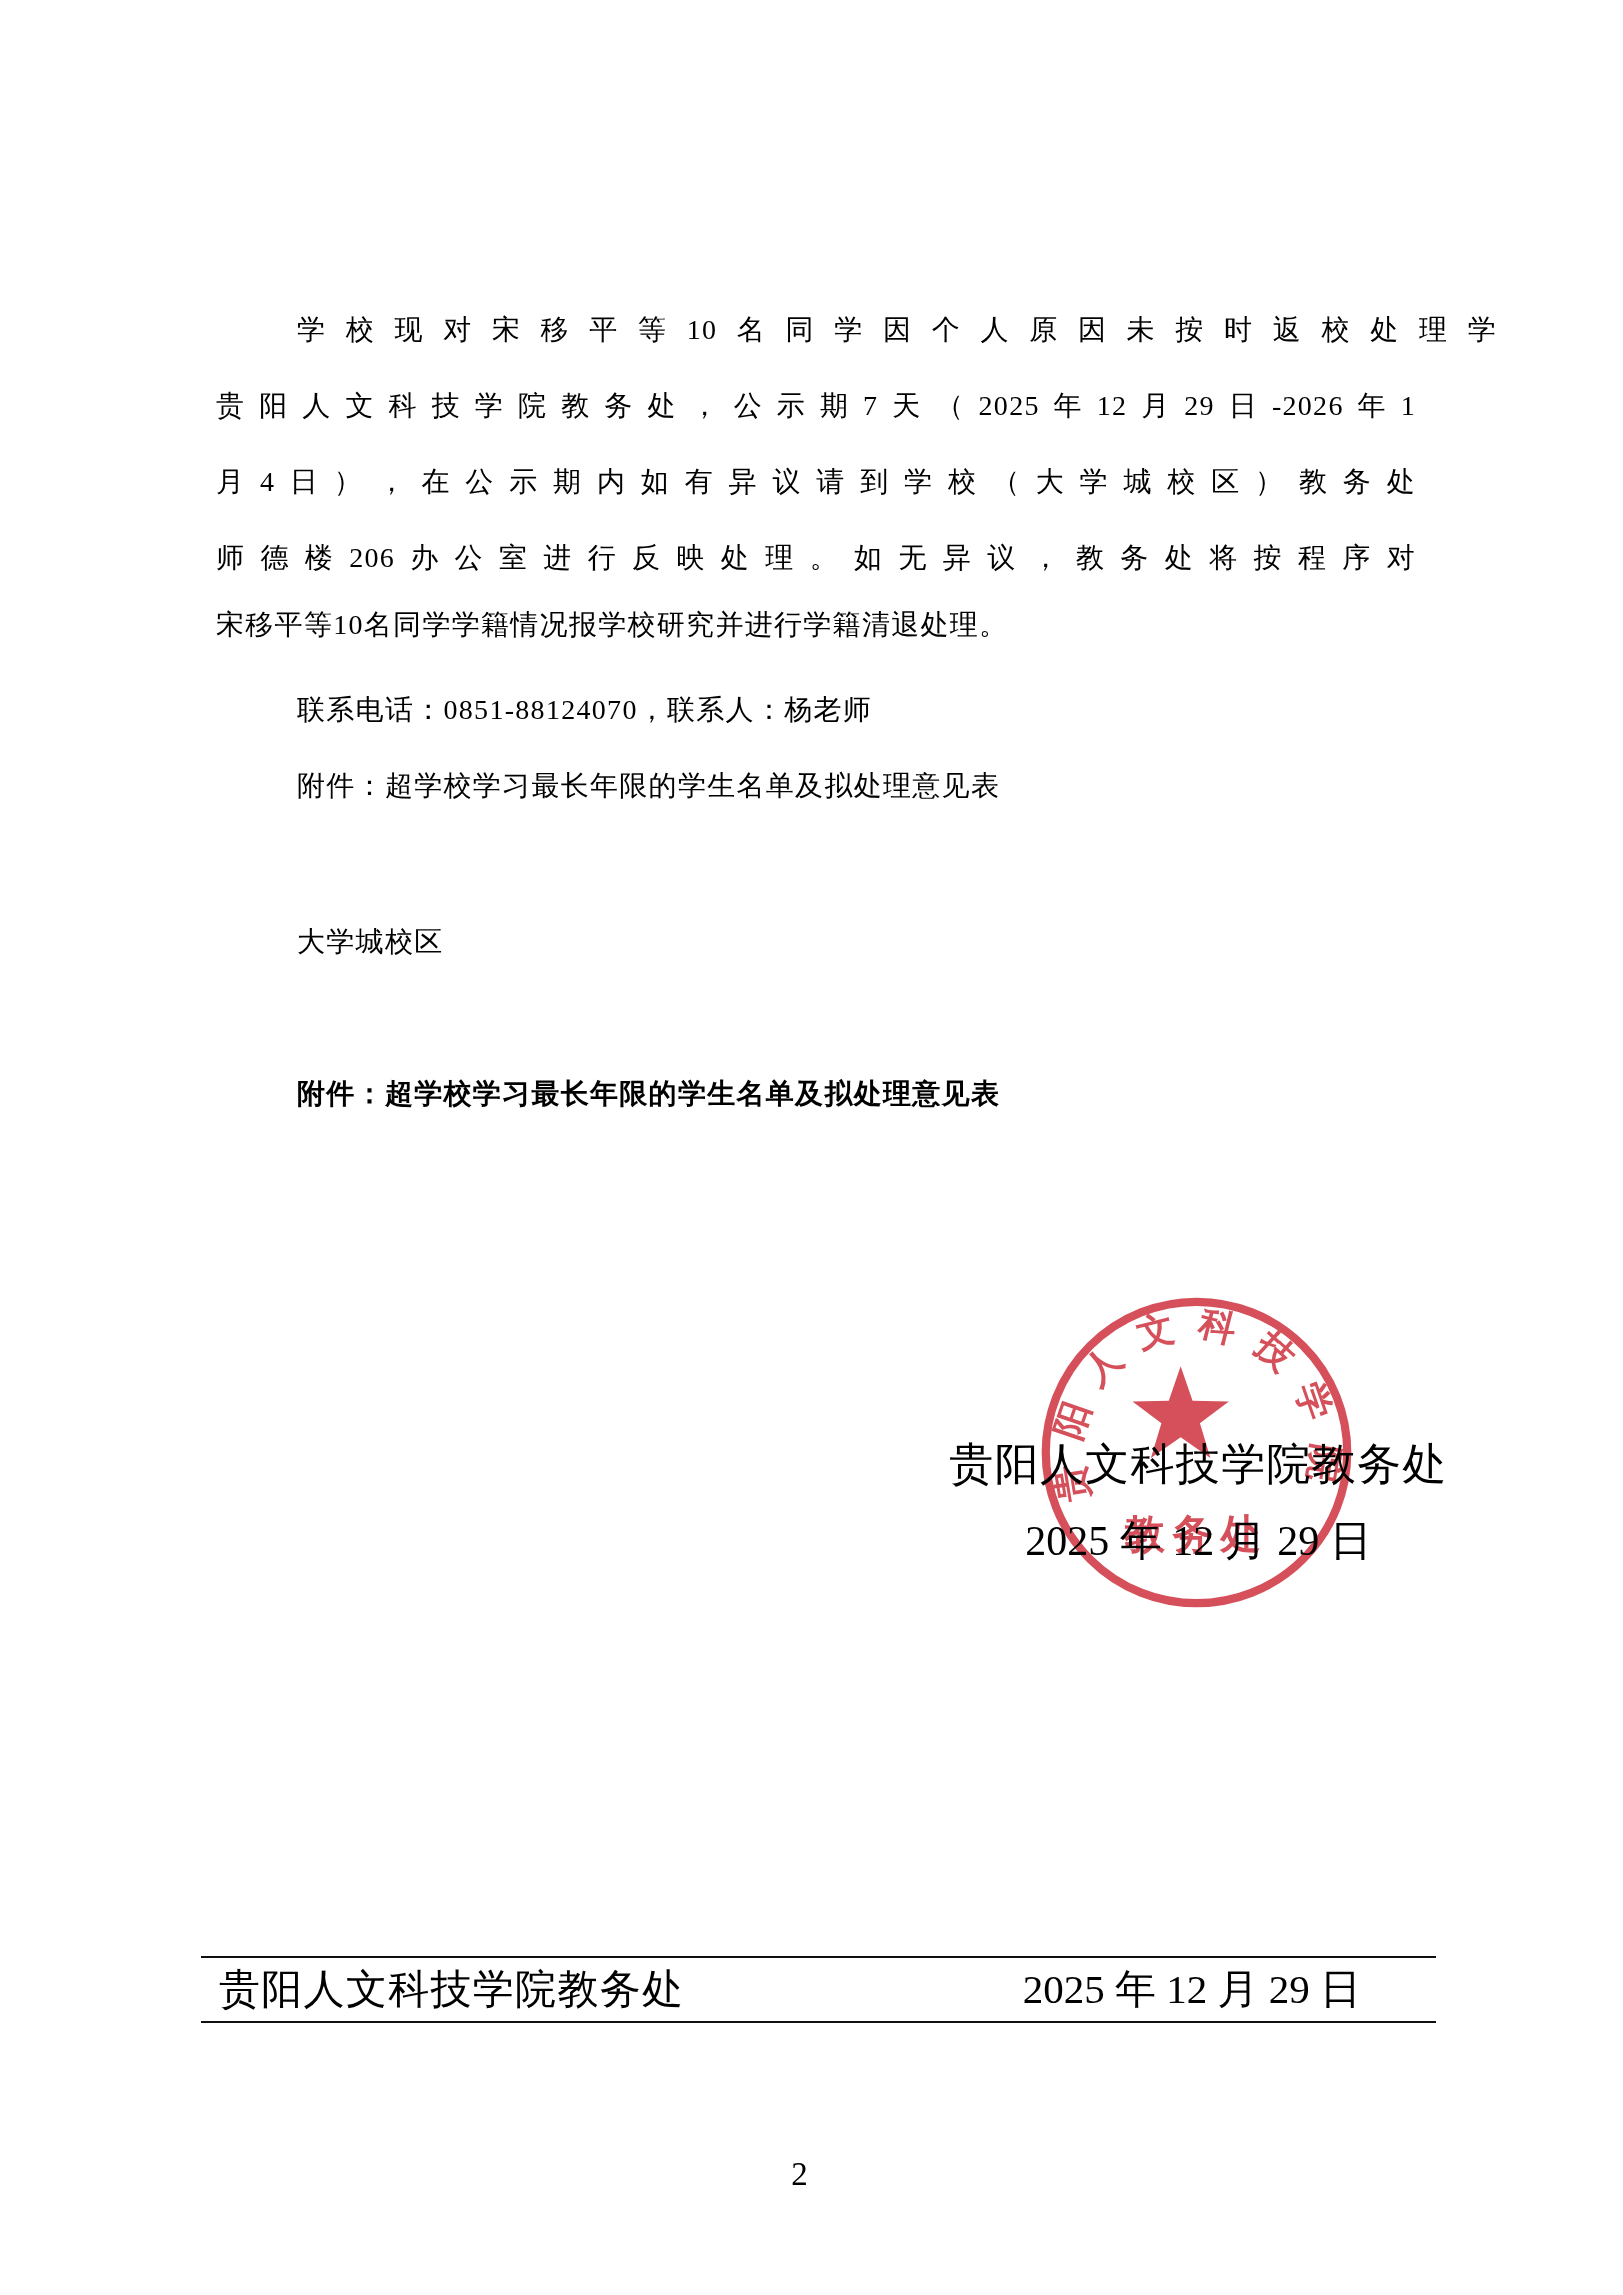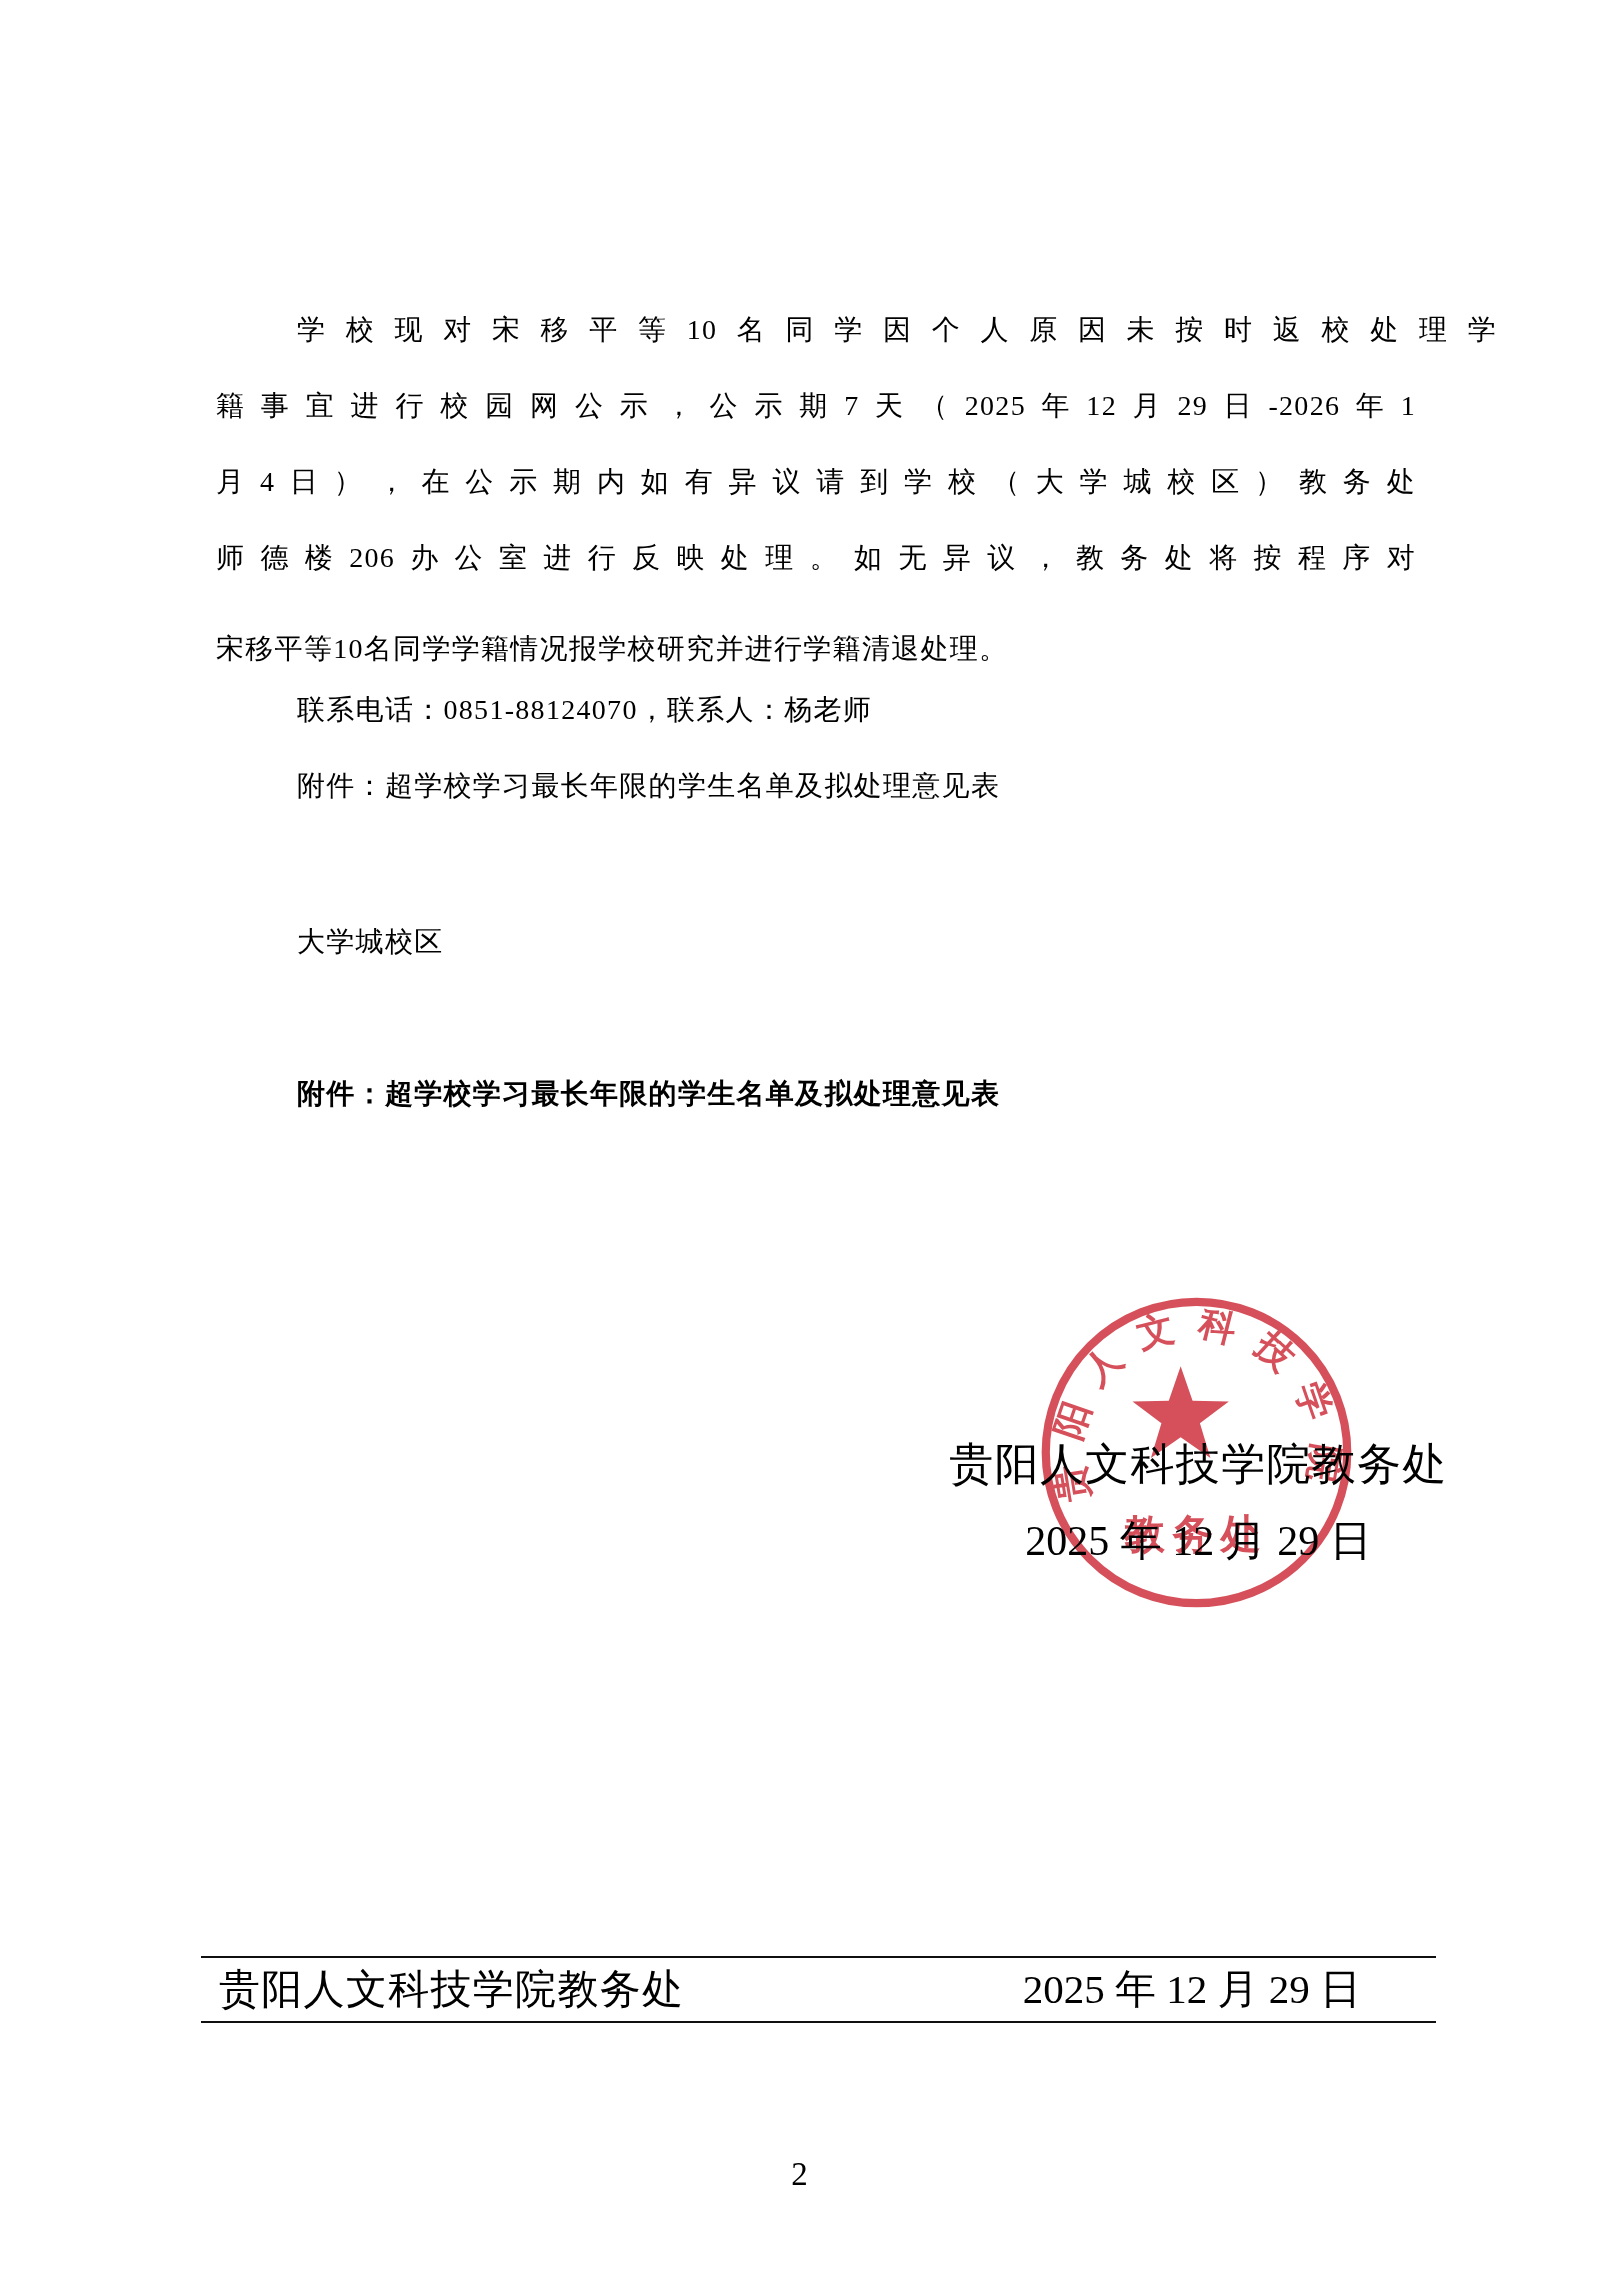--- a/index.html
+++ b/index.html
@@ -73,24 +73,24 @@
     font-size: 33px;
     line-height: 38px;
   }
 </style>
 </head>
 <body>
 
 <div class="page">
 
   <div class="bodyline just indent" style="top:292px">学校现对宋移平等10名同学因个人原因未按时返校处理学</div>
-  <div class="bodyline just" style="top:368px">籍事宜进行校园网公示，公示期7天（2025年12月29日-2026年1</div>
+  <div class="bodyline just" style="top:368px">贵阳人文科技学院教务处，公示期7天（2025年12月29日-2026年1</div>
   <div class="bodyline just" style="top:444px">月4日），在公示期内如有异议请到学校（大学城校区）教务处</div>
   <div class="bodyline just" style="top:520px">师德楼206办公室进行反映处理。如无异议，教务处将按程序对</div>
-  <div class="bodyline" style="top:611px">宋移平等10名同学学籍情况报学校研究并进行学籍清退处理。</div>
+  <div class="bodyline" style="top:587px">宋移平等10名同学学籍情况报学校研究并进行学籍清退处理。</div>
 
   <div class="bodyline indent" style="top:672px">联系电话：0851-88124070，联系人：杨老师</div>
 
   <div class="bodyline indent" style="top:748px">附件：超学校学习最长年限的学生名单及拟处理意见表</div>
 
   <div class="bodyline indent" style="top:904px">大学城校区</div>
 
   <div class="bodyline indent attach-bold" style="top:1056px">
     <span class="lbl">附件：</span><span>超学校学习最长年限的学生名单及拟处理意见表</span>
   </div>

